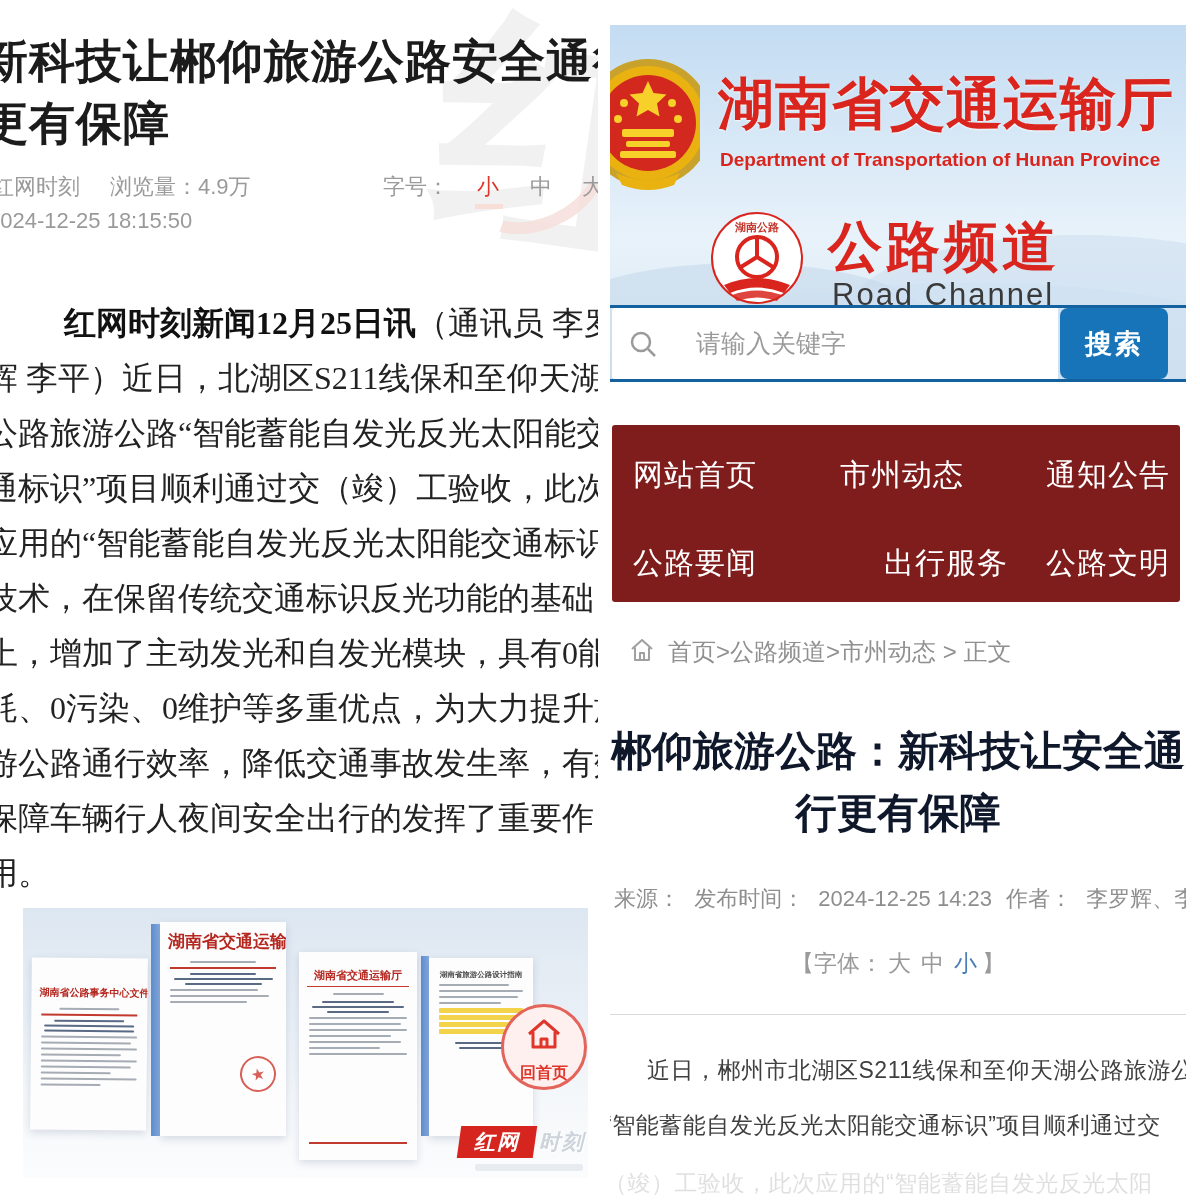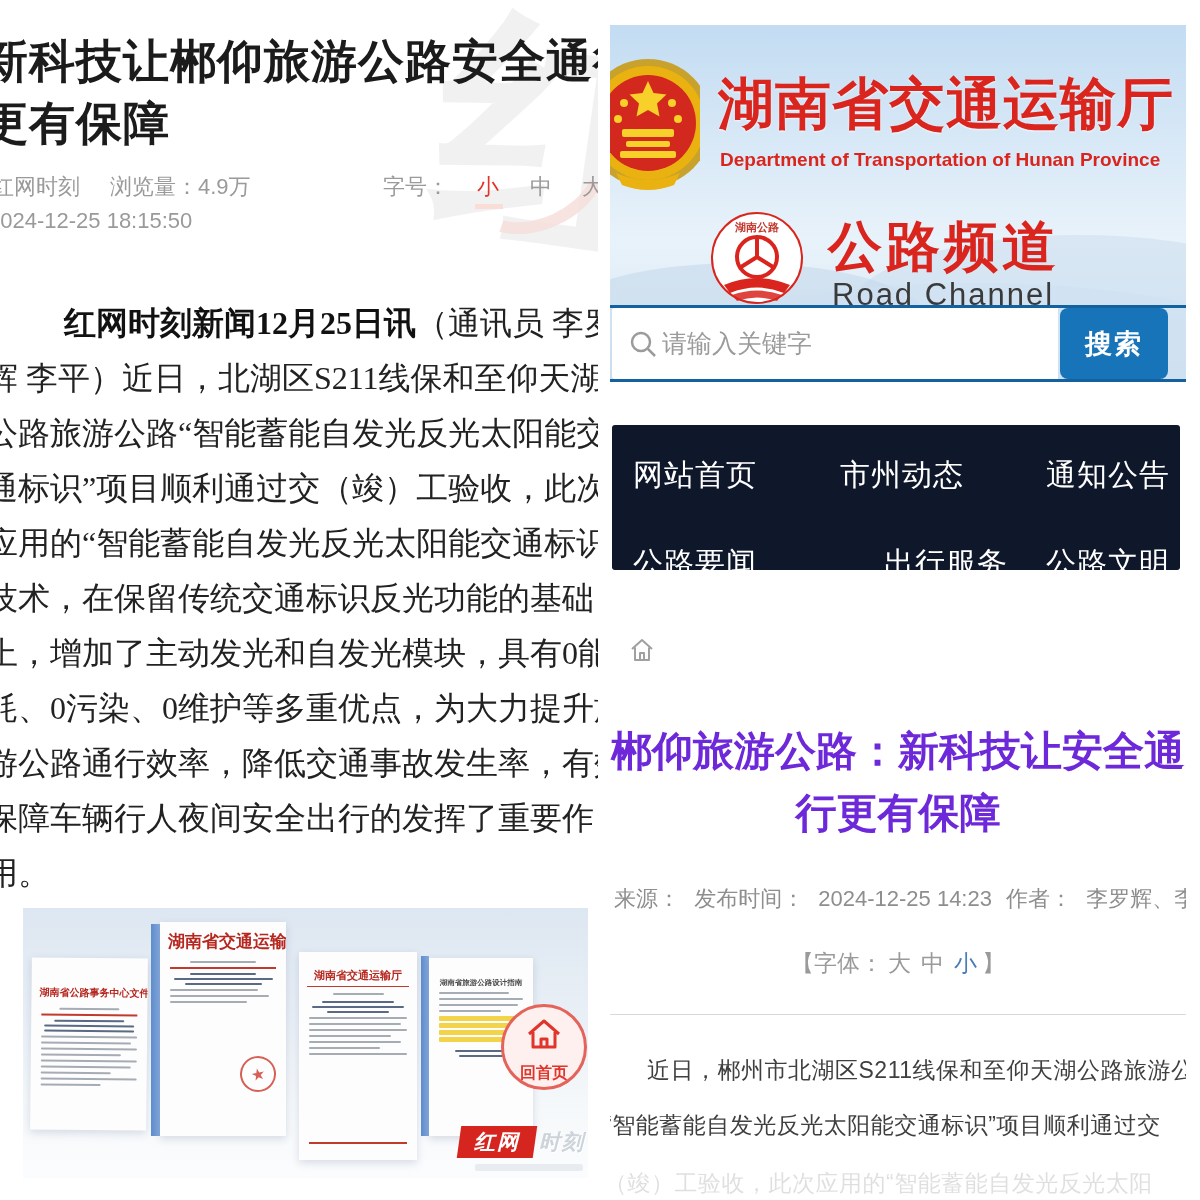--- a/index.html
+++ b/index.html
@@ -58,31 +58,31 @@
   .m2 { left:240px; top:210px; width:460px; height:150px; opacity:.4; }
   .m3 { left:60px; top:258px; width:600px; height:130px; background:#cfe1f1; opacity:.6; }
   .org-cn { position:absolute; left:108px; top:42px; font-size:56px; font-weight:bold; color:#d9251d; white-space:nowrap; letter-spacing:1px; text-shadow:0 1px 2px rgba(255,255,255,.8); }
   .org-en { position:absolute; left:110px; top:124px; font-size:19px; font-weight:bold; color:#d9251d; white-space:nowrap; }
   .emblem { position:absolute; left:-14px; top:26px; }
   .roadlogo { position:absolute; left:100px; top:186px; }
   .channel-cn { position:absolute; left:218px; top:186px; font-size:54px; font-weight:bold; color:#d9251d; letter-spacing:4px; white-space:nowrap; }
   .channel-en { position:absolute; left:222px; top:252px; font-size:31px; color:#3a3a3a; letter-spacing:2px; white-space:nowrap; }
   .search-row { position:absolute; left:0; top:280px; width:576px; height:77px; border-top:3px solid #14619f; border-bottom:3px solid #14619f; }
   .search-input { position:absolute; left:2px; top:0; width:446px; height:71px; background:#fff; border:none; outline:none;
-                  font-size:25px; color:#333; padding-left:50px; border-radius:3px 0 0 3px; font-family:inherit; }
+                  font-size:25px; color:#333; padding-left:84px; border-radius:3px 0 0 3px; font-family:inherit; }
   .search-input::placeholder { color:#9b9b9b; }
   .search-icon { position:absolute; left:18px; top:21px; width:30px; height:30px; pointer-events:none; }
   .search-btn { position:absolute; left:450px; top:0; width:108px; height:71px; background:#1874b8; color:#fff;
                 font-size:27px; font-weight:bold; border:none; border-radius:8px; cursor:pointer; letter-spacing:2px; font-family:inherit; }
-  .nav { position:absolute; left:2px; top:425px; width:568px; height:145px; background:#0f172a; border-radius:3px; }
+  .nav { position:absolute; left:2px; top:425px; width:568px; height:177px; background:#7f1d1d; border-radius:3px; }
   .nav-item { position:absolute; color:#fff; font-size:30px; letter-spacing:1px; cursor:pointer; white-space:nowrap; }
   .breadcrumb { position:absolute; left:0; top:634px; width:576px; height:34px; color:#909090; font-size:24px; }
   .bc-icon { position:absolute; left:18px; top:2px; width:28px; height:28px; }
   .bc-text { position:absolute; left:58px; top:2px; white-space:nowrap; }
-  .rp-title { position:absolute; left:0; top:720px; width:576px; text-align:center; font-size:41px; line-height:62px; font-weight:bold; color:#6d28d9; }
+  .rp-title { position:absolute; left:0; top:720px; width:576px; text-align:center; font-size:41px; line-height:62px; font-weight:bold; color:#0f172a; }
   .rp-meta { position:absolute; left:0; top:884px; width:576px; text-align:center; font-size:22px; color:#8e8e8e; white-space:nowrap; }
   .rp-meta span { margin:0 4px; }
   .rp-fontrow { position:absolute; left:0; top:948px; width:576px; text-align:center; font-size:23px; color:#9a9a9a; }
   .rp-fontrow .fopt { margin:0 5px; cursor:pointer; }
   .rp-fontrow .fopt.blue { color:#4a7db5; }
   .rp-divider { position:absolute; left:0; top:1014px; width:576px; height:1px; background:#d9d9d9; }
   .rp-body-line { position:absolute; left:-6px; width:640px; font-size:23px; color:#3f3f3f; white-space:nowrap; letter-spacing:0.5px; }
   .rp-b1 { top:1055px; text-indent:43px; }
   .rp-b2 { top:1110px; }
   .rp-b3 { top:1168px; opacity:0.16; }
@@ -169,21 +169,21 @@
           <div class="bar"></div>
           <div class="bar w80"></div>
         <div class="bar w90"></div>
           <div class="bar w70"></div>
           <div class="bar"></div>
         <div class="red-rule" style="position:absolute; left:8px; right:8px; bottom:12px;"></div>
       </div>
 
       <div class="spine" style="left:398px; top:48px; width:8px; height:180px;"></div>
       <div class="doc" style="left:406px; top:50px; width:104px; height:178px;">
-        <div class="doc-title" style="font-size:7.5px; color:#4a4a4a; margin-top:14px;">湖南省旅游公路设计指南</div>
+        <div class="doc-title" style="font-size:7.5px; color:#4a4a4a; margin-top:6px;">湖南省旅游公路设计指南</div>
         <div class="bar w80"></div>
           <div class="bar"></div>
           <div class="bar w90"></div>
           <div class="bar w70"></div>
         <div class="bar yellow"></div>
           <div class="bar yellow w90"></div>
           <div class="bar yellow"></div>
           <div class="bar yellow w80"></div>
         <div class="bar navy w60" style="margin:8px auto 3px;"></div>
         <div class="bar navy w50" style="width:50%; margin-left:auto; margin-right:auto;"></div>
@@ -254,20 +254,21 @@
       <span class="nav-item" style="left:434px; top:30px;">通知公告</span>
       <span class="nav-item" style="left:21px; top:118px;">公路要闻</span>
       <span class="nav-item" style="left:228px; top:118px;margin-left:44px;">出行服务</span>
       <span class="nav-item" style="left:434px; top:118px;">公路文明</span>
     </div>
 
     <div class="breadcrumb">
       <svg class="bc-icon" viewBox="0 0 28 28">
         <path d="M4 13 L14 4 L24 13 M7 11.5 V24 H21 V11.5 M12 24 V17 H16 V24" fill="none" stroke="#a0a0a0" stroke-width="2" stroke-linejoin="round"></path>
       </svg>
+      <span class="bc-text">首页&gt;公路频道&gt;市州动态 &gt; 正文</span>
     </div>
 
     <div class="rp-title">
       <div>郴仰旅游公路：新科技让安全通</div>
       <div>行更有保障</div>
     </div>
 
     <div class="rp-meta">
       <span>来源：</span>
       <span>发布时间：</span>

